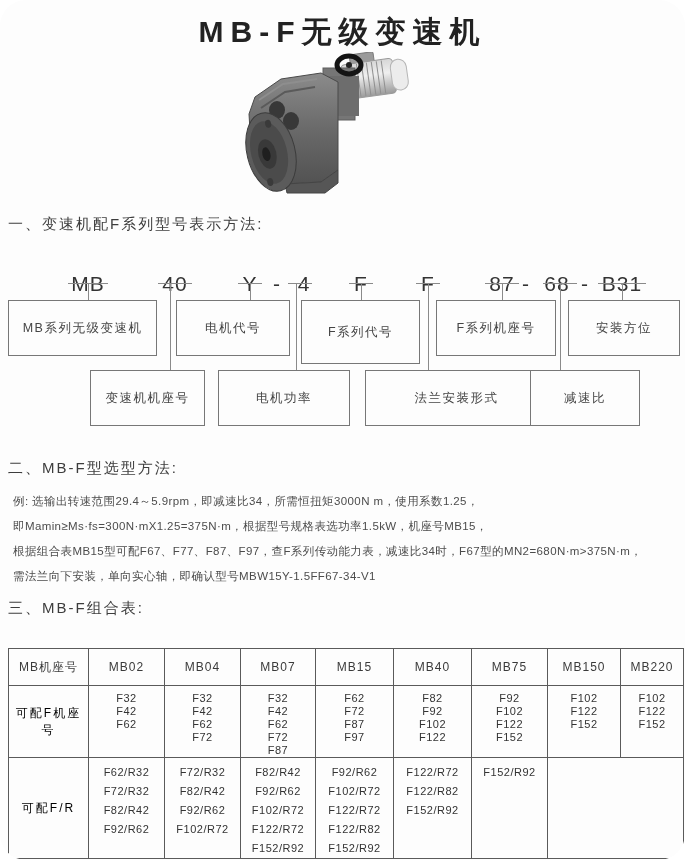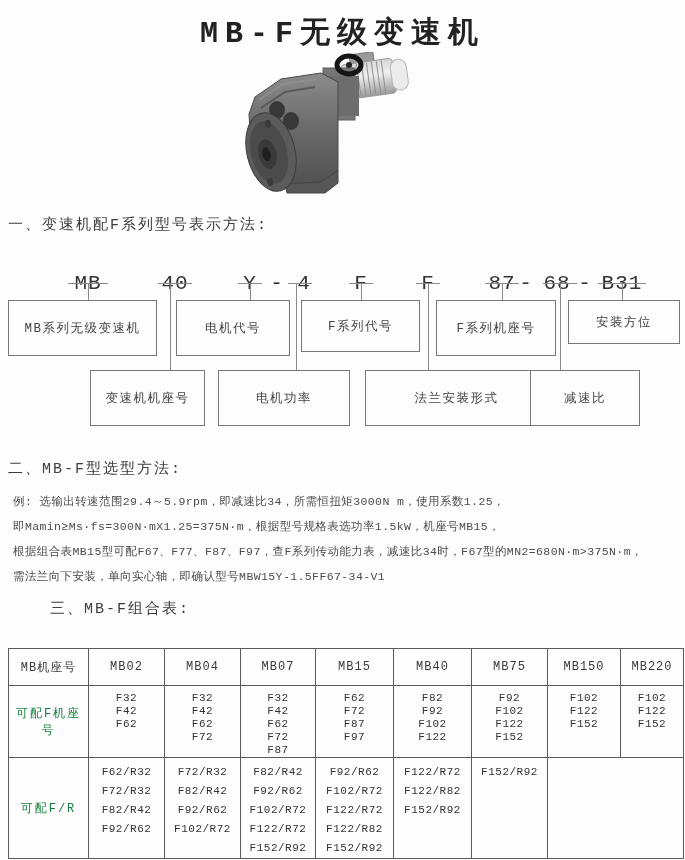--- a/index.html
+++ b/index.html
@@ -1,50 +1,51 @@
 <!DOCTYPE html>
 <html><head>
 <meta charset="utf-8">
 <style>
   * { margin:0; padding:0; box-sizing:border-box; }
   html,body { background:#fff; }
   .page {
     position:relative; width:685px; height:860px; background:#fdfdfd;
-    font-family:Liberation Mono, monospace; color:#3a3a3a;
+    font-family:Liberation Sans, sans-serif; color:#3a3a3a;
     overflow:hidden;
+    border-radius:26px;
   }
   .title {
     position:absolute; top:12px; left:0; width:100%; text-align:center;
     font-size:30px; font-weight:700; letter-spacing:7px; color:#222;
   }
   .h2 { position:absolute; left:8px; font-size:15px; color:#3d3d3d; letter-spacing:2px; }
   .s1 { top:215px;text-align:right; }
   .s2 { top:459px;text-align:center; }
-  .s3 { top:599px;margin-left:42px; }
+  .s3 { top:599px; }
   .bodyline { position:absolute; left:13px; font-size:11.5px; color:#4c4c4c; letter-spacing:0.4px; white-space:nowrap; }
   .l0 { top:494px; } .l1 { top:519px; } .l2 { top:544px; } .l3 { top:569px; }
 
   
   .tok { position:absolute; top:250px; transform:translateX(-50%); font-size:21px; color:#333; letter-spacing:1px;margin-top:22px; }
   .ul  { position:absolute; top:283px; height:1px; background:#8a8a8a; }
   .conn{ position:absolute; width:1px; background:#8a8a8a; }
   .cbox{
     position:absolute; border:1px solid #777; background:#fdfdfd;
     display:flex; align-items:center; justify-content:center;
     font-size:12.5px; color:#444; letter-spacing:1.5px; text-align:center;
   }
 
   
   .combo {
     position:absolute; left:8px; top:648px; width:675px;
     border-collapse:collapse; table-layout:fixed;
   }
   .combo th, .combo td { border:1px solid #5a5a5a; font-weight:400; }
   .combo th { height:37px; font-size:12px; color:#3a3a3a; letter-spacing:1px; text-align:center; vertical-align:middle; }
-  .combo td.lbl { text-align:center; vertical-align:middle; font-size:12px; letter-spacing:2px; color:#15803d; }
+  .combo td.lbl { text-align:center; vertical-align:middle; font-size:12px; letter-spacing:2px; color:#000000; }
   .combo td.cell { text-align:center; vertical-align:top; font-size:11px; color:#333; white-space:pre-line; letter-spacing:0.5px; }
   tr.row-f  { height:72px; }
   tr.row-f  td.cell { line-height:13px; padding-top:6px; }
   tr.row-fr { height:98px; }
   tr.row-fr td.cell { line-height:19px; padding-top:5px; }
 </style>
 </head>
 <body>
 
 <div class="page">
@@ -131,23 +132,23 @@
   <div class="conn" style="left:250px;top:284px;height:16px"></div>
   <div class="conn" style="left:296px;top:284px;height:86px"></div>
   <div class="conn" style="left:361px;top:284px;height:16px"></div>
   <div class="conn" style="left:428px;top:284px;height:86px"></div>
   <div class="conn" style="left:502px;top:284px;height:16px"></div>
   <div class="conn" style="left:560px;top:284px;height:86px"></div>
   <div class="conn" style="left:622px;top:284px;height:16px"></div>
 
   <div class="cbox" style="left:176px;top:300px;width:114px;height:56px">电机代号</div>
   <div class="cbox" style="left:8px;top:300px;width:149px;height:56px">MB系列无级变速机</div>
-  <div class="cbox" style="left:301px;top:300px;width:119px;height:52px">F系列代号</div>
+  <div class="cbox" style="left:301px;top:300px;width:119px;height:64px">F系列代号</div>
   <div class="cbox" style="left:436px;top:300px;width:120px;height:56px">F系列机座号</div>
-  <div class="cbox" style="left:568px;top:300px;width:112px;height:44px">安装方位</div>
+  <div class="cbox" style="left:568px;top:300px;width:112px;height:56px">安装方位</div>
 
   <div class="cbox" style="left:90px;top:370px;width:115px;height:56px">变速机机座号</div>
   <div class="cbox" style="left:218px;top:370px;width:132px;height:56px">电机功率</div>
   <div class="cbox" style="left:365px;top:370px;width:183px;height:56px">法兰安装形式</div>
   <div class="cbox" style="left:530px;top:370px;width:110px;height:56px">减速比</div>
 
   <div class="h2 s2">二、MB-F型选型方法:</div>
   <p class="bodyline l0">例: 选输出转速范围29.4～5.9rpm，即减速比34，所需恒扭矩3000N m，使用系数1.25，</p>
   <p class="bodyline l1">即Mamin≥Ms·fs=300N·mX1.25=375N·m，根据型号规格表选功率1.5kW，机座号MB15，</p>
   <p class="bodyline l2">根据组合表MB15型可配F67、F77、F87、F97，查F系列传动能力表，减速比34时，F67型的MN2=680N·m&gt;375N·m，</p>

